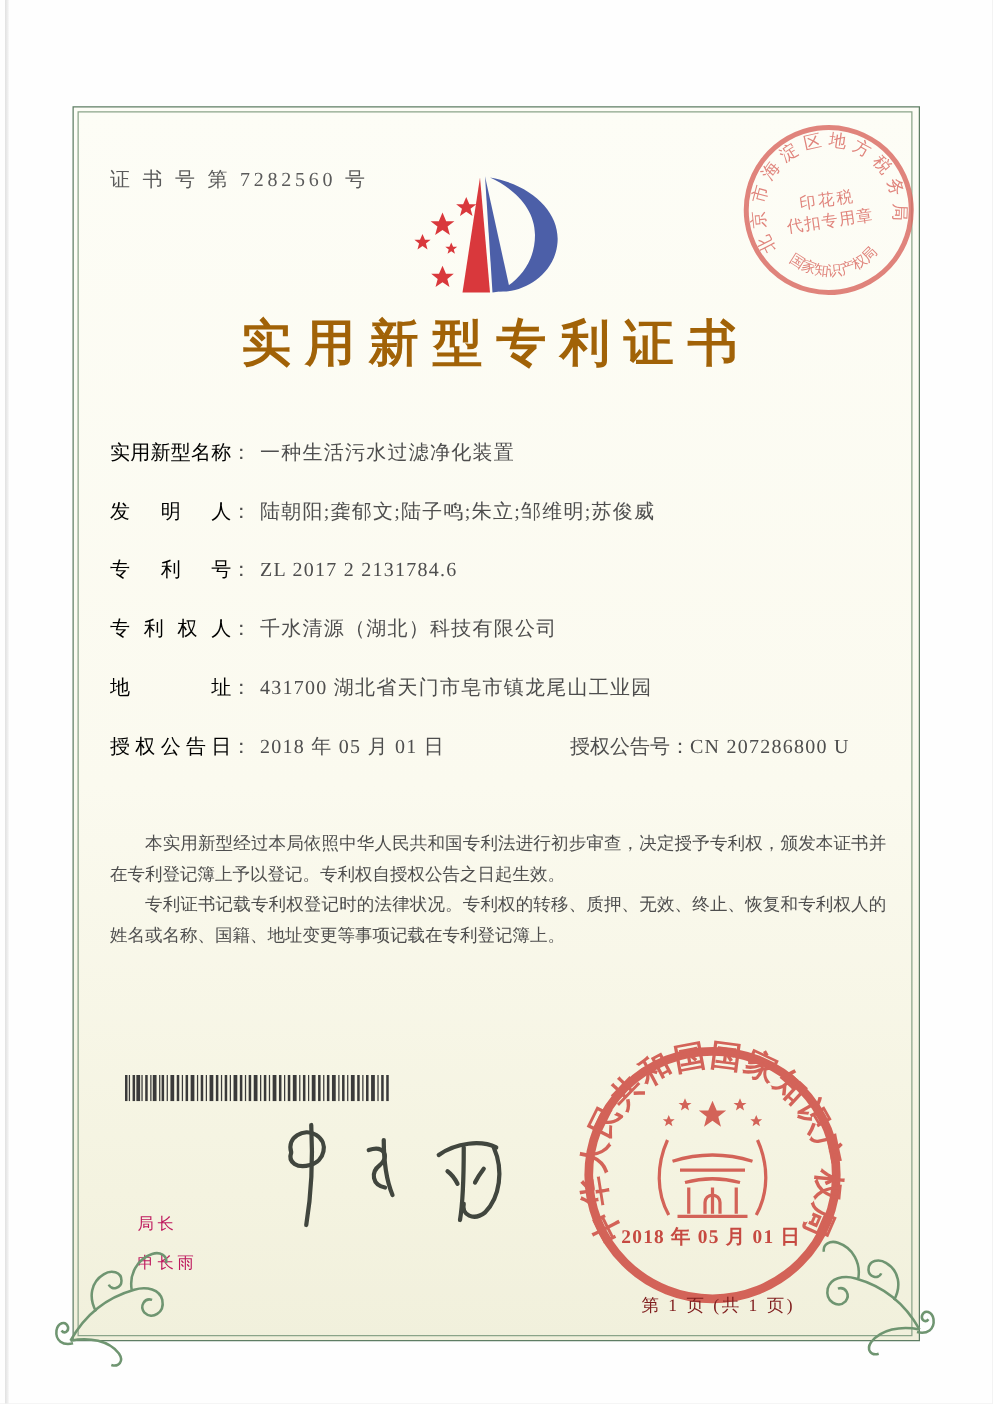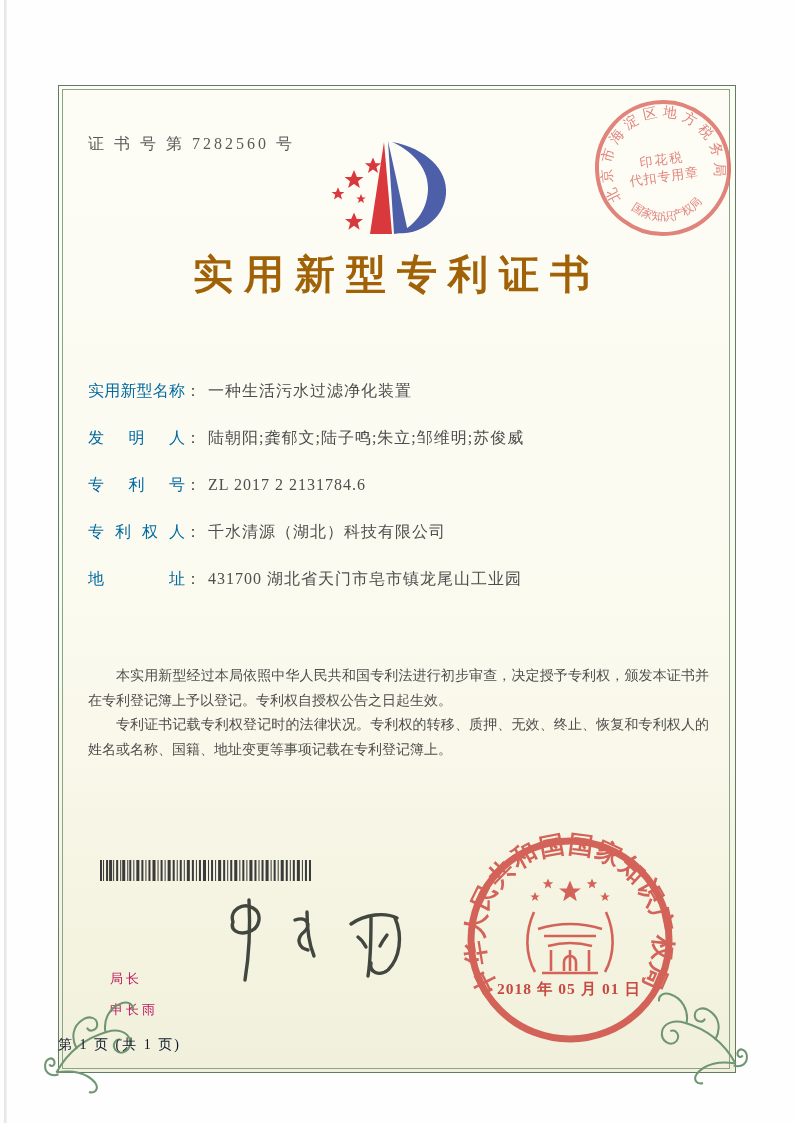--- a/index.html
+++ b/index.html
@@ -18,39 +18,39 @@
   .frame-outer { position:absolute; left:58px; top:85px; width:676px; height:986px;
     border:1.5px solid #5e7d63; }
   .frame-inner { position:absolute; left:62px; top:89px; width:666px; height:978px;
     border:1px solid #8aa489; }
   .cert-no { position:absolute; left:88px; top:134px; font-size:16px;
     letter-spacing:3px; color:#5a5a5a; }
   .title { position:absolute; left:0; width:794px; top:247px; text-align:center;
     font-size:40px; font-weight:600; letter-spacing:11px; color:#a16207; }
   .fields { position:absolute; left:88px; top:352px; width:630px; }
   .field-row { height:47px; font-size:16px; color:#4e4e4e; position:relative; white-space:nowrap; }
-  .flabel { display:inline-block; width:97px; text-align:justify; text-align-last:justify; color:#0369a1;margin-top:29px; }
+  .flabel { display:inline-block; width:97px; text-align:justify; text-align-last:justify; color:#000000; }
   .fcolon { display:inline-block; margin-right:7px; }
   .fvalue { letter-spacing:1px; }
   .grant-no { position:absolute; left:368px; top:0; white-space:nowrap; }
   .paras { position:absolute; left:88px; top:664px; width:621px; font-size:14px;
     line-height:24.6px; text-align:justify; color:#4e4e4e; }
   .paras p { margin:0; text-indent:2em; }
   .barcode { position:absolute; left:100px; top:860px; width:212px; height:21px; }
   .officials { position:absolute; left:110px; top:963px; font-size:13px;
     line-height:31px; letter-spacing:3px; color:#be185d; }
   .signature { position:absolute; left:203px; top:892px; width:212px; height:96px; }
   .gov-seal { position:absolute; left:462px; top:832px; width:216px; height:216px; opacity:.9; }
   .seal-date { position:absolute; left:497px; top:979px; font-size:15.5px; font-weight:600;
     letter-spacing:1px; color:#c64a41; white-space:nowrap; }
   .tax-stamp { position:absolute; left:589px; top:94px; width:148px; height:148px;
     opacity:.8; transform:rotate(-8deg); }
   .logo { position:absolute; left:320px; top:136px; width:152px; height:112px; }
-  .footer { position:absolute; left:58px; top:1036px; width:578px; text-align:left;
-    font-size:14px; letter-spacing:2px; color:#0f172a; }
+  .footer { position:absolute; left:58px; top:1036px; width:578px; text-align:right;
+    font-size:14px; letter-spacing:2px; color:#7f1d1d; }
   .orn { position:absolute; width:102px; height:102px; }
   .orn-left { left:36px; top:993px; }
   .orn-right { left:654px; top:984px; transform:scaleX(-1); }
 </style>
 </head>
 <body>
 
 <div class="page">
   <div class="scan-edge"></div>
   <div class="doc-bg"></div>
@@ -101,20 +101,26 @@
       <span class="flabel">发明人</span><span class="fcolon">：</span><span class="fvalue">陆朝阳;龚郁文;陆子鸣;朱立;邹维明;苏俊威</span>
     </div>
     <div class="field-row">
       <span class="flabel">专利号</span><span class="fcolon">：</span><span class="fvalue">ZL 2017 2 2131784.6</span>
     </div>
     <div class="field-row">
       <span class="flabel">专利权人</span><span class="fcolon">：</span><span class="fvalue">千水清源（湖北）科技有限公司</span>
     </div>
     <div class="field-row">
       <span class="flabel">地址</span><span class="fcolon">：</span><span class="fvalue">431700 湖北省天门市皂市镇龙尾山工业园</span>
+    </div>
+    <div class="field-row">
+      <span class="flabel">授权公告日</span><span class="fcolon">：</span><span class="fvalue">2018 年 05 月 01 日</span>
+      <span class="grant-no">
+        <span>授权公告号</span><span>：</span><span class="fvalue">CN 207286800 U</span>
+      </span>
     </div>
   </div>
 
   <div class="paras">
     <p>本实用新型经过本局依照中华人民共和国专利法进行初步审查，决定授予专利权，颁发本证书并在专利登记簿上予以登记。专利权自授权公告之日起生效。</p>
     <p>专利证书记载专利权登记时的法律状况。专利权的转移、质押、无效、终止、恢复和专利权人的姓名或名称、国籍、地址变更等事项记载在专利登记簿上。</p>
   </div>
 
   <svg class="barcode" viewBox="0 0 210 21" preserveAspectRatio="none">
     <path fill="#3a3a3a" d="M0 0h2v21H0z M3 0h1v21H3z M6 0h2v21H6z M9 0h3v21H9z M13 0h1v21h-1z M16 0h2v21h-2z M20 0h1v21h-1z M22 0h3v21h-3z M27 0h1v21h-1z M29 0h2v21h-2z M33 0h1v21h-1z M36 0h3v21h-3z M41 0h2v21h-2z M45 0h1v21h-1z M48 0h2v21h-2z M52 0h3v21h-3z M57 0h1v21h-1z M60 0h2v21h-2z M64 0h1v21h-1z M67 0h3v21h-3z M72 0h2v21h-2z M76 0h1v21h-1z M79 0h2v21h-2z M83 0h1v21h-1z M86 0h3v21h-3z M91 0h2v21h-2z M95 0h1v21h-1z M98 0h2v21h-2z M102 0h3v21h-3z M107 0h1v21h-1z M110 0h2v21h-2z M114 0h1v21h-1z M117 0h3v21h-3z M122 0h2v21h-2z M126 0h1v21h-1z M129 0h2v21h-2z M133 0h3v21h-3z M138 0h1v21h-1z M141 0h2v21h-2z M145 0h1v21h-1z M148 0h3v21h-3z M153 0h2v21h-2z M157 0h1v21h-1z M160 0h2v21h-2z M164 0h3v21h-3z M169 0h1v21h-1z M172 0h2v21h-2z M176 0h1v21h-1z M179 0h3v21h-3z M184 0h2v21h-2z M188 0h1v21h-1z M191 0h2v21h-2z M195 0h3v21h-3z M200 0h1v21h-1z M203 0h2v21h-2z M207 0h2v21h-2z"></path>

